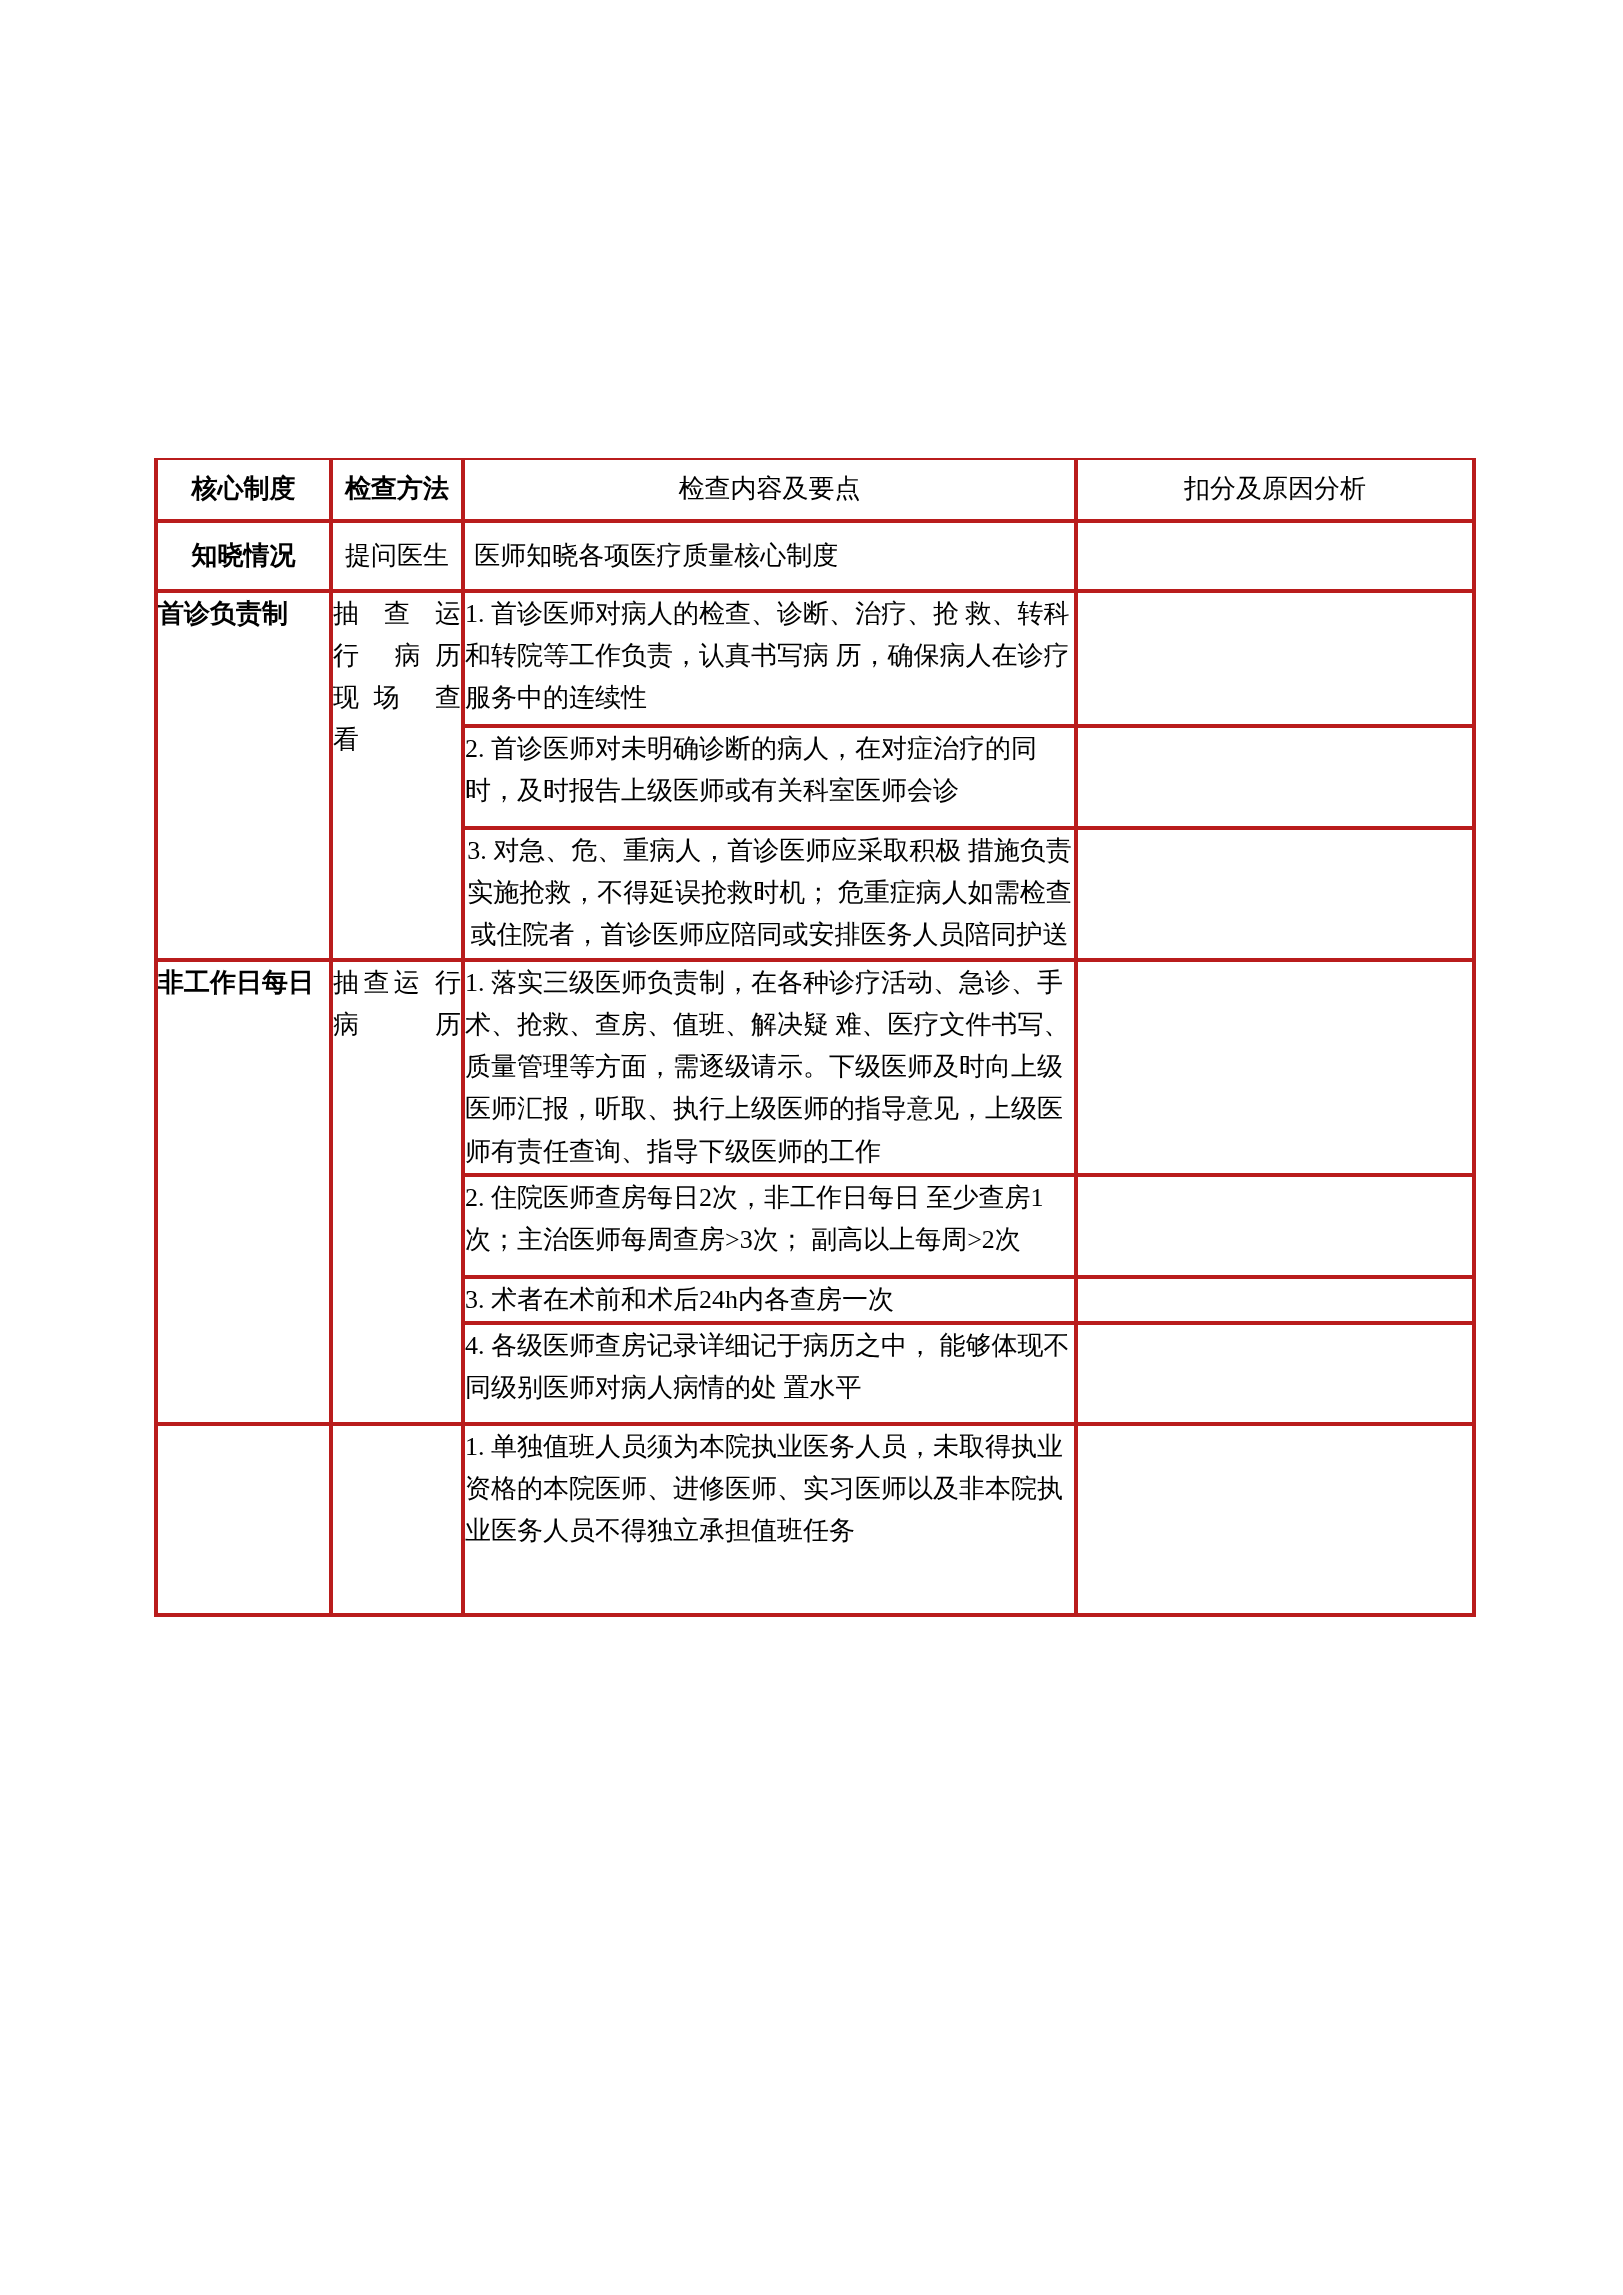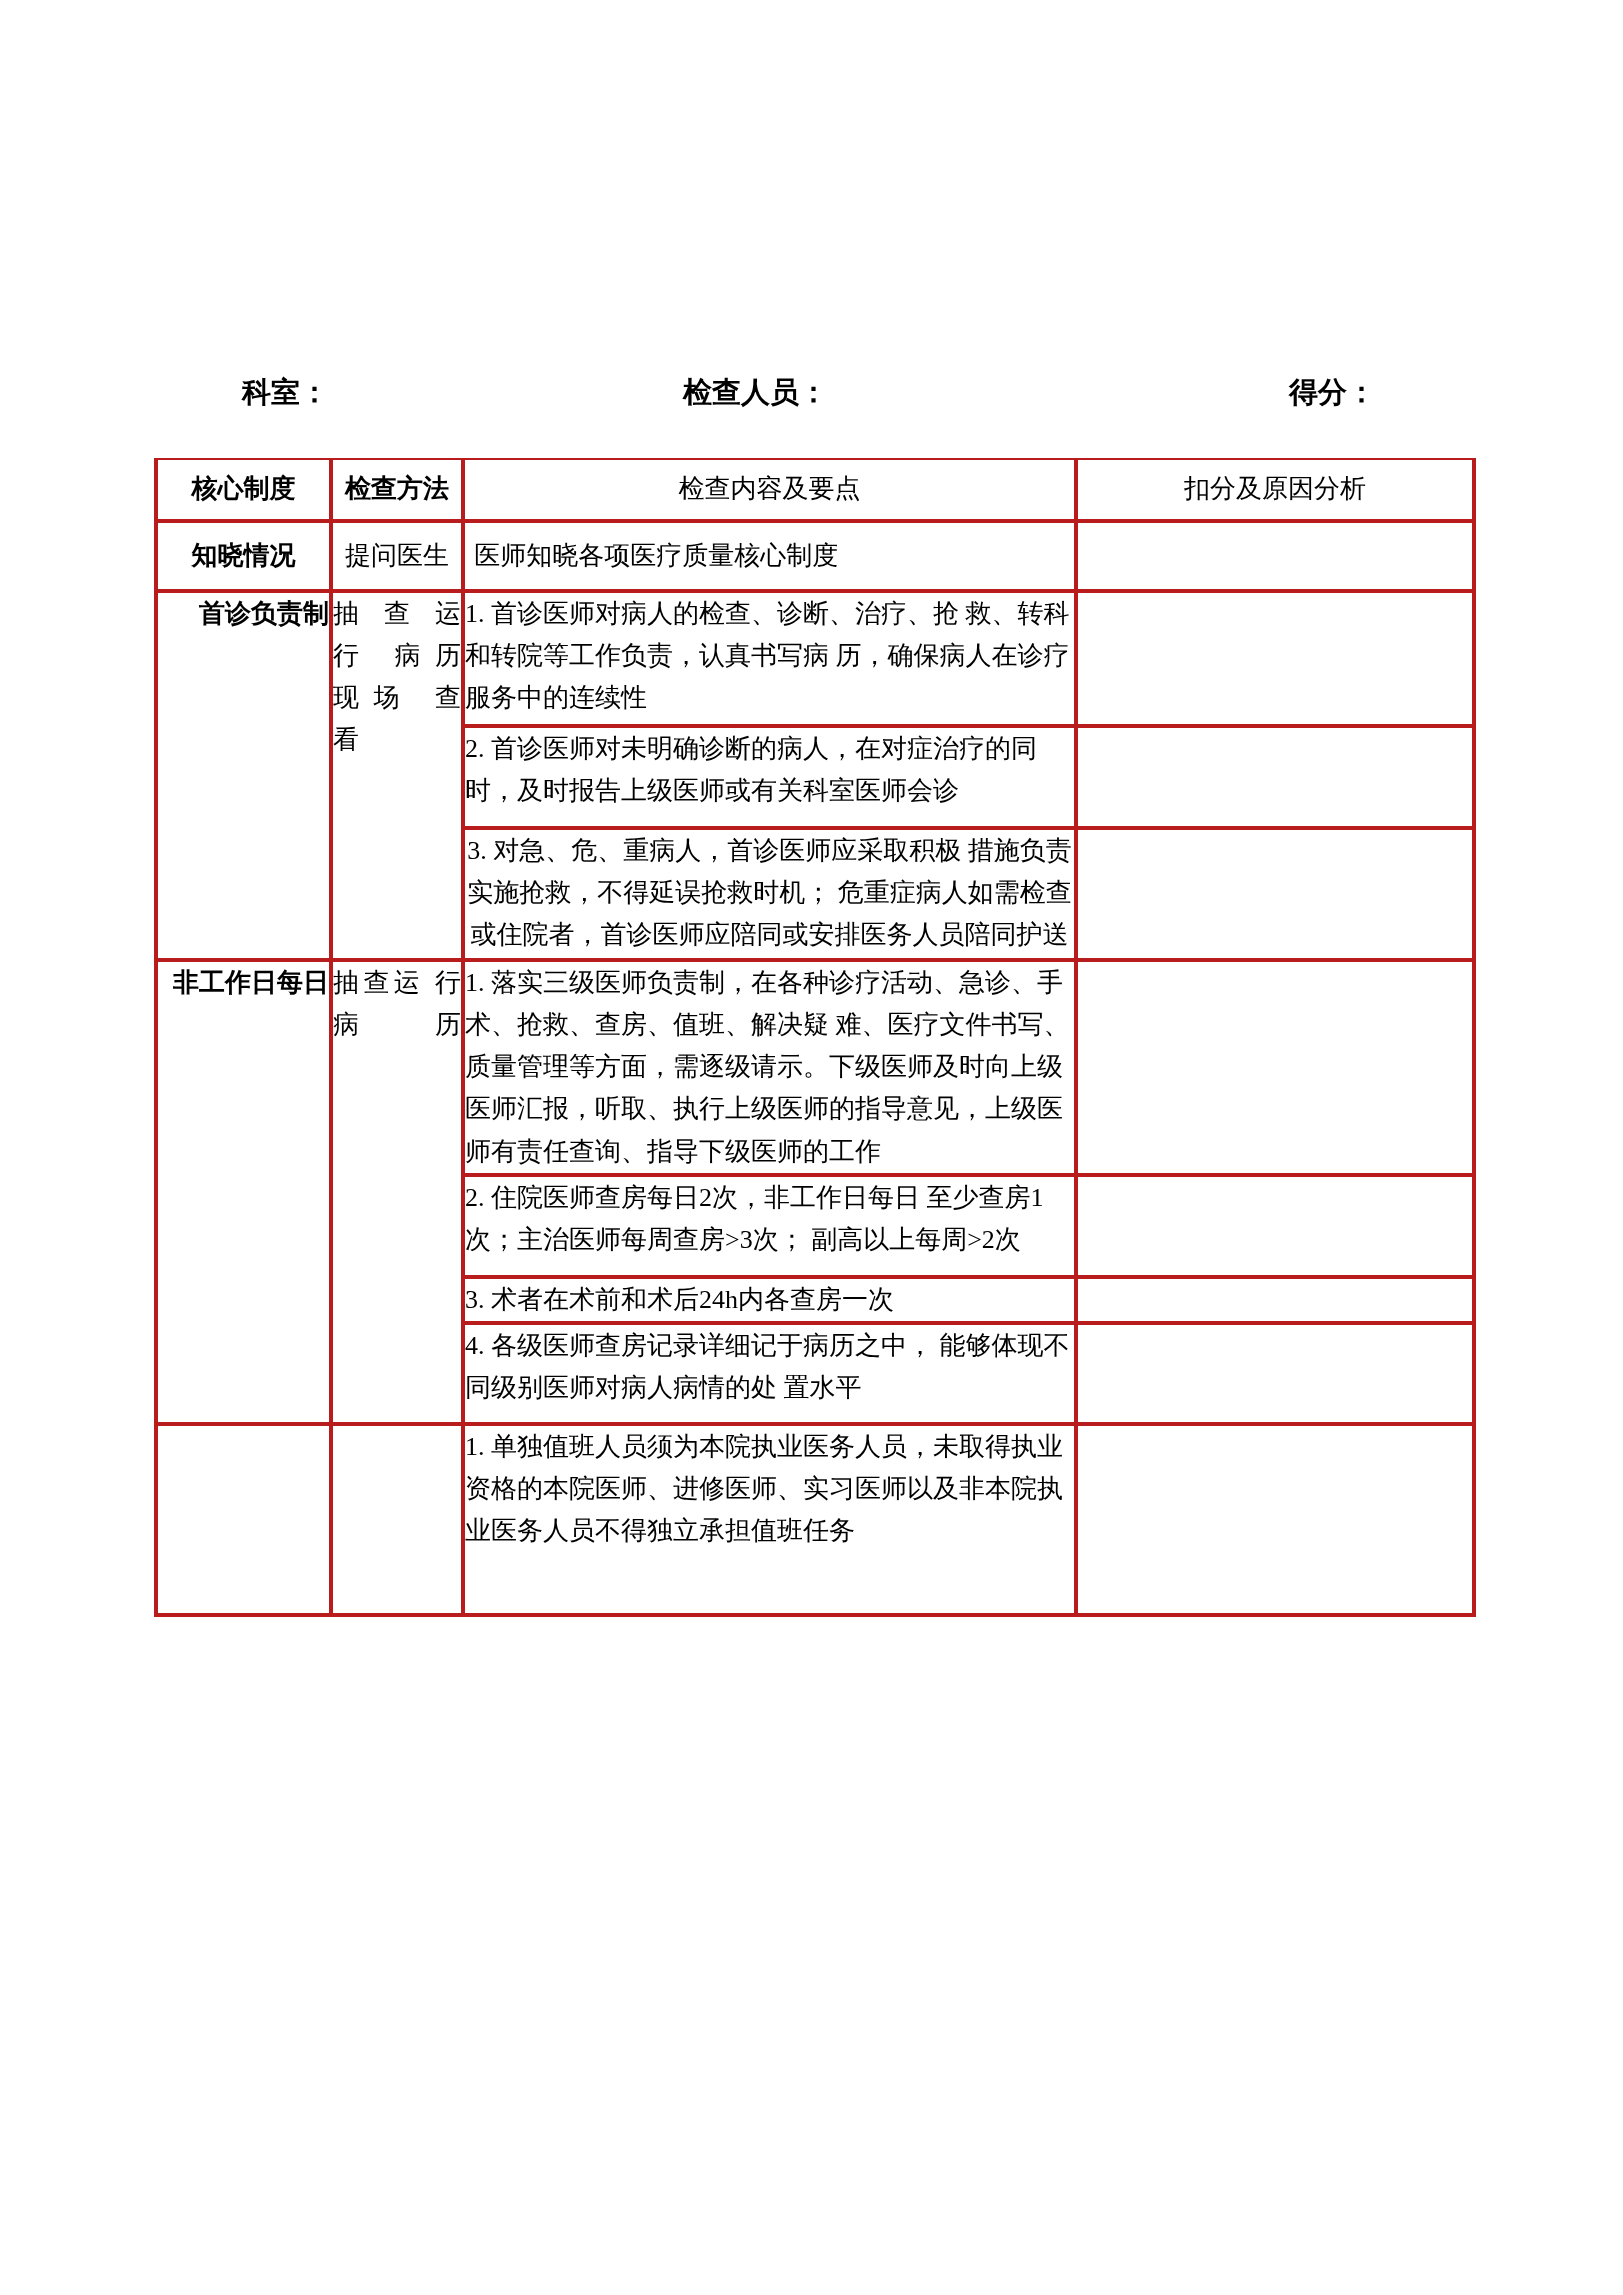--- a/index.html
+++ b/index.html
@@ -121,36 +121,31 @@
 
   .vlabel2 {
     text-align: justify;
     text-align-last: justify;
     padding: 0 10.5px;
     line-height: 1.72;
   }
   .tight    { line-height: 1.40; }
 
   
-  .vmid { vertical-align: middle; text-align: right; }
+  .vmid { vertical-align: middle; text-align: left; }
 
   
   .blank { }
 </style>
 </head>
 <body>
 
 <div class="page">
 
 
-  <div class="meta-row">
-    <span class="meta-item meta-dept">科室：</span>
-    <span class="meta-item meta-person">检查人员：</span>
-    <span class="meta-item meta-score">得分：</span>
-  </div>
 
   <table class="tbl">
     <colgroup>
       <col class="c1">
         <col class="c2">
         <col class="c3">
         <col class="c4">
     </colgroup>
 
     <tbody>

